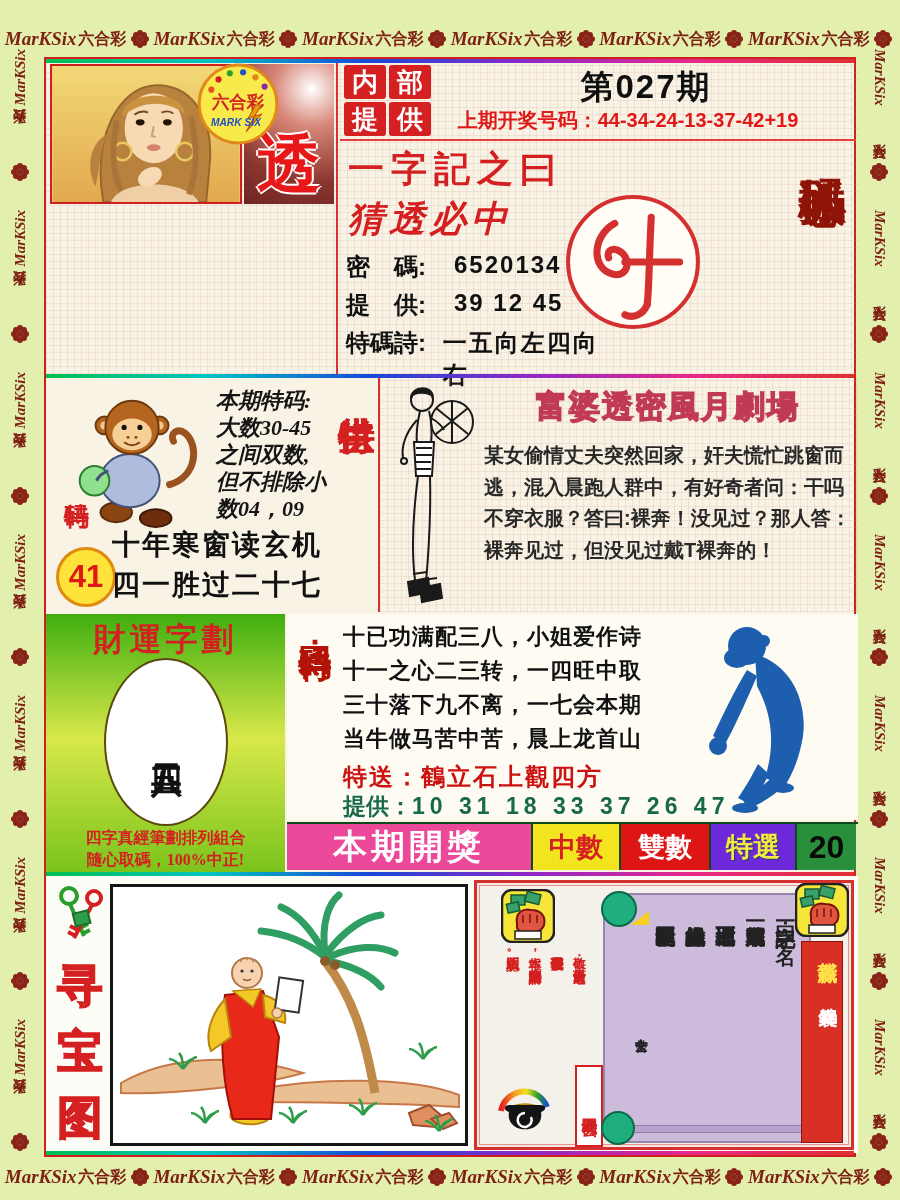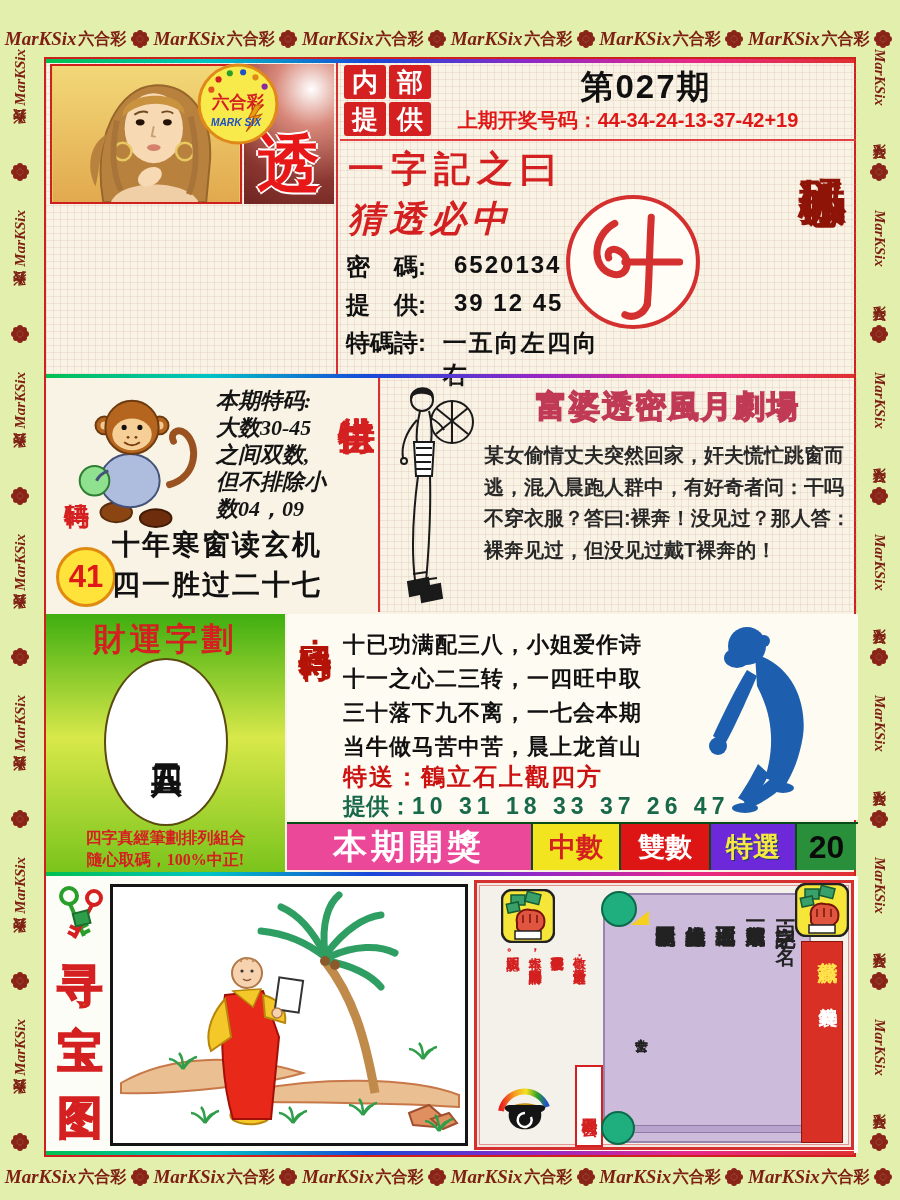--- a/index.html
+++ b/index.html
@@ -103,21 +103,21 @@
           border:2px solid #5a4a10; border-radius:50%; display:flex; align-items:center; justify-content:center; }
   #oval-chars { writing-mode:vertical-rl; text-orientation:upright; font-size:31px; line-height:38px;
                 font-weight:bold; color:#111; font-family:"Liberation Serif",serif; }
   .fnote { position:absolute; left:0; width:100%; text-align:center; font-size:16px;
            font-weight:bold; color:#d42020; font-family:"Liberation Serif",serif; }
   .s3r { position:absolute; left:241px; top:555px; width:571px; height:206px; background:#fdfbf2; }
   #poem-label { position:absolute; left:8px; top:8px; writing-mode:vertical-rl; text-orientation:upright;
                 font-size:33px; line-height:40px; font-weight:bold; color:#b41408;
                 font-family:"Liberation Serif",serif; }
   .poem-line { position:absolute; left:56px; width:380px; white-space:nowrap; font-size:22px;
-               font-weight:bold; color:#111; letter-spacing:1px; font-family:"Liberation Serif",serif;margin-top:8px; }
+               font-weight:bold; color:#111; letter-spacing:1px; font-family:"Liberation Serif",serif; }
   #tesong { position:absolute; left:56px; top:147px; font-size:24px; font-weight:bold;
             color:#cc1111; letter-spacing:2px; font-family:"Liberation Serif",serif; }
   #tigong { position:absolute; left:56px; top:177px; font-size:23px; font-weight:bold; color:#17694a; }
   #tigong .nums { letter-spacing:5px; }
   #chimp { position:absolute; left:408px; top:2px; width:158px; height:200px; }
   .bar { position:absolute; left:241px; top:763px; width:571px; height:48px; display:flex;
          border-top:2px solid #0a4a18; }
   .bar div { height:100%; display:flex; align-items:center; justify-content:center;
              font-weight:bold; border-right:2px solid #0a4a18; }
   .bar .b1 { width:246px; background:#ec4899; color:#fff; font-size:34px; letter-spacing:4px; }

